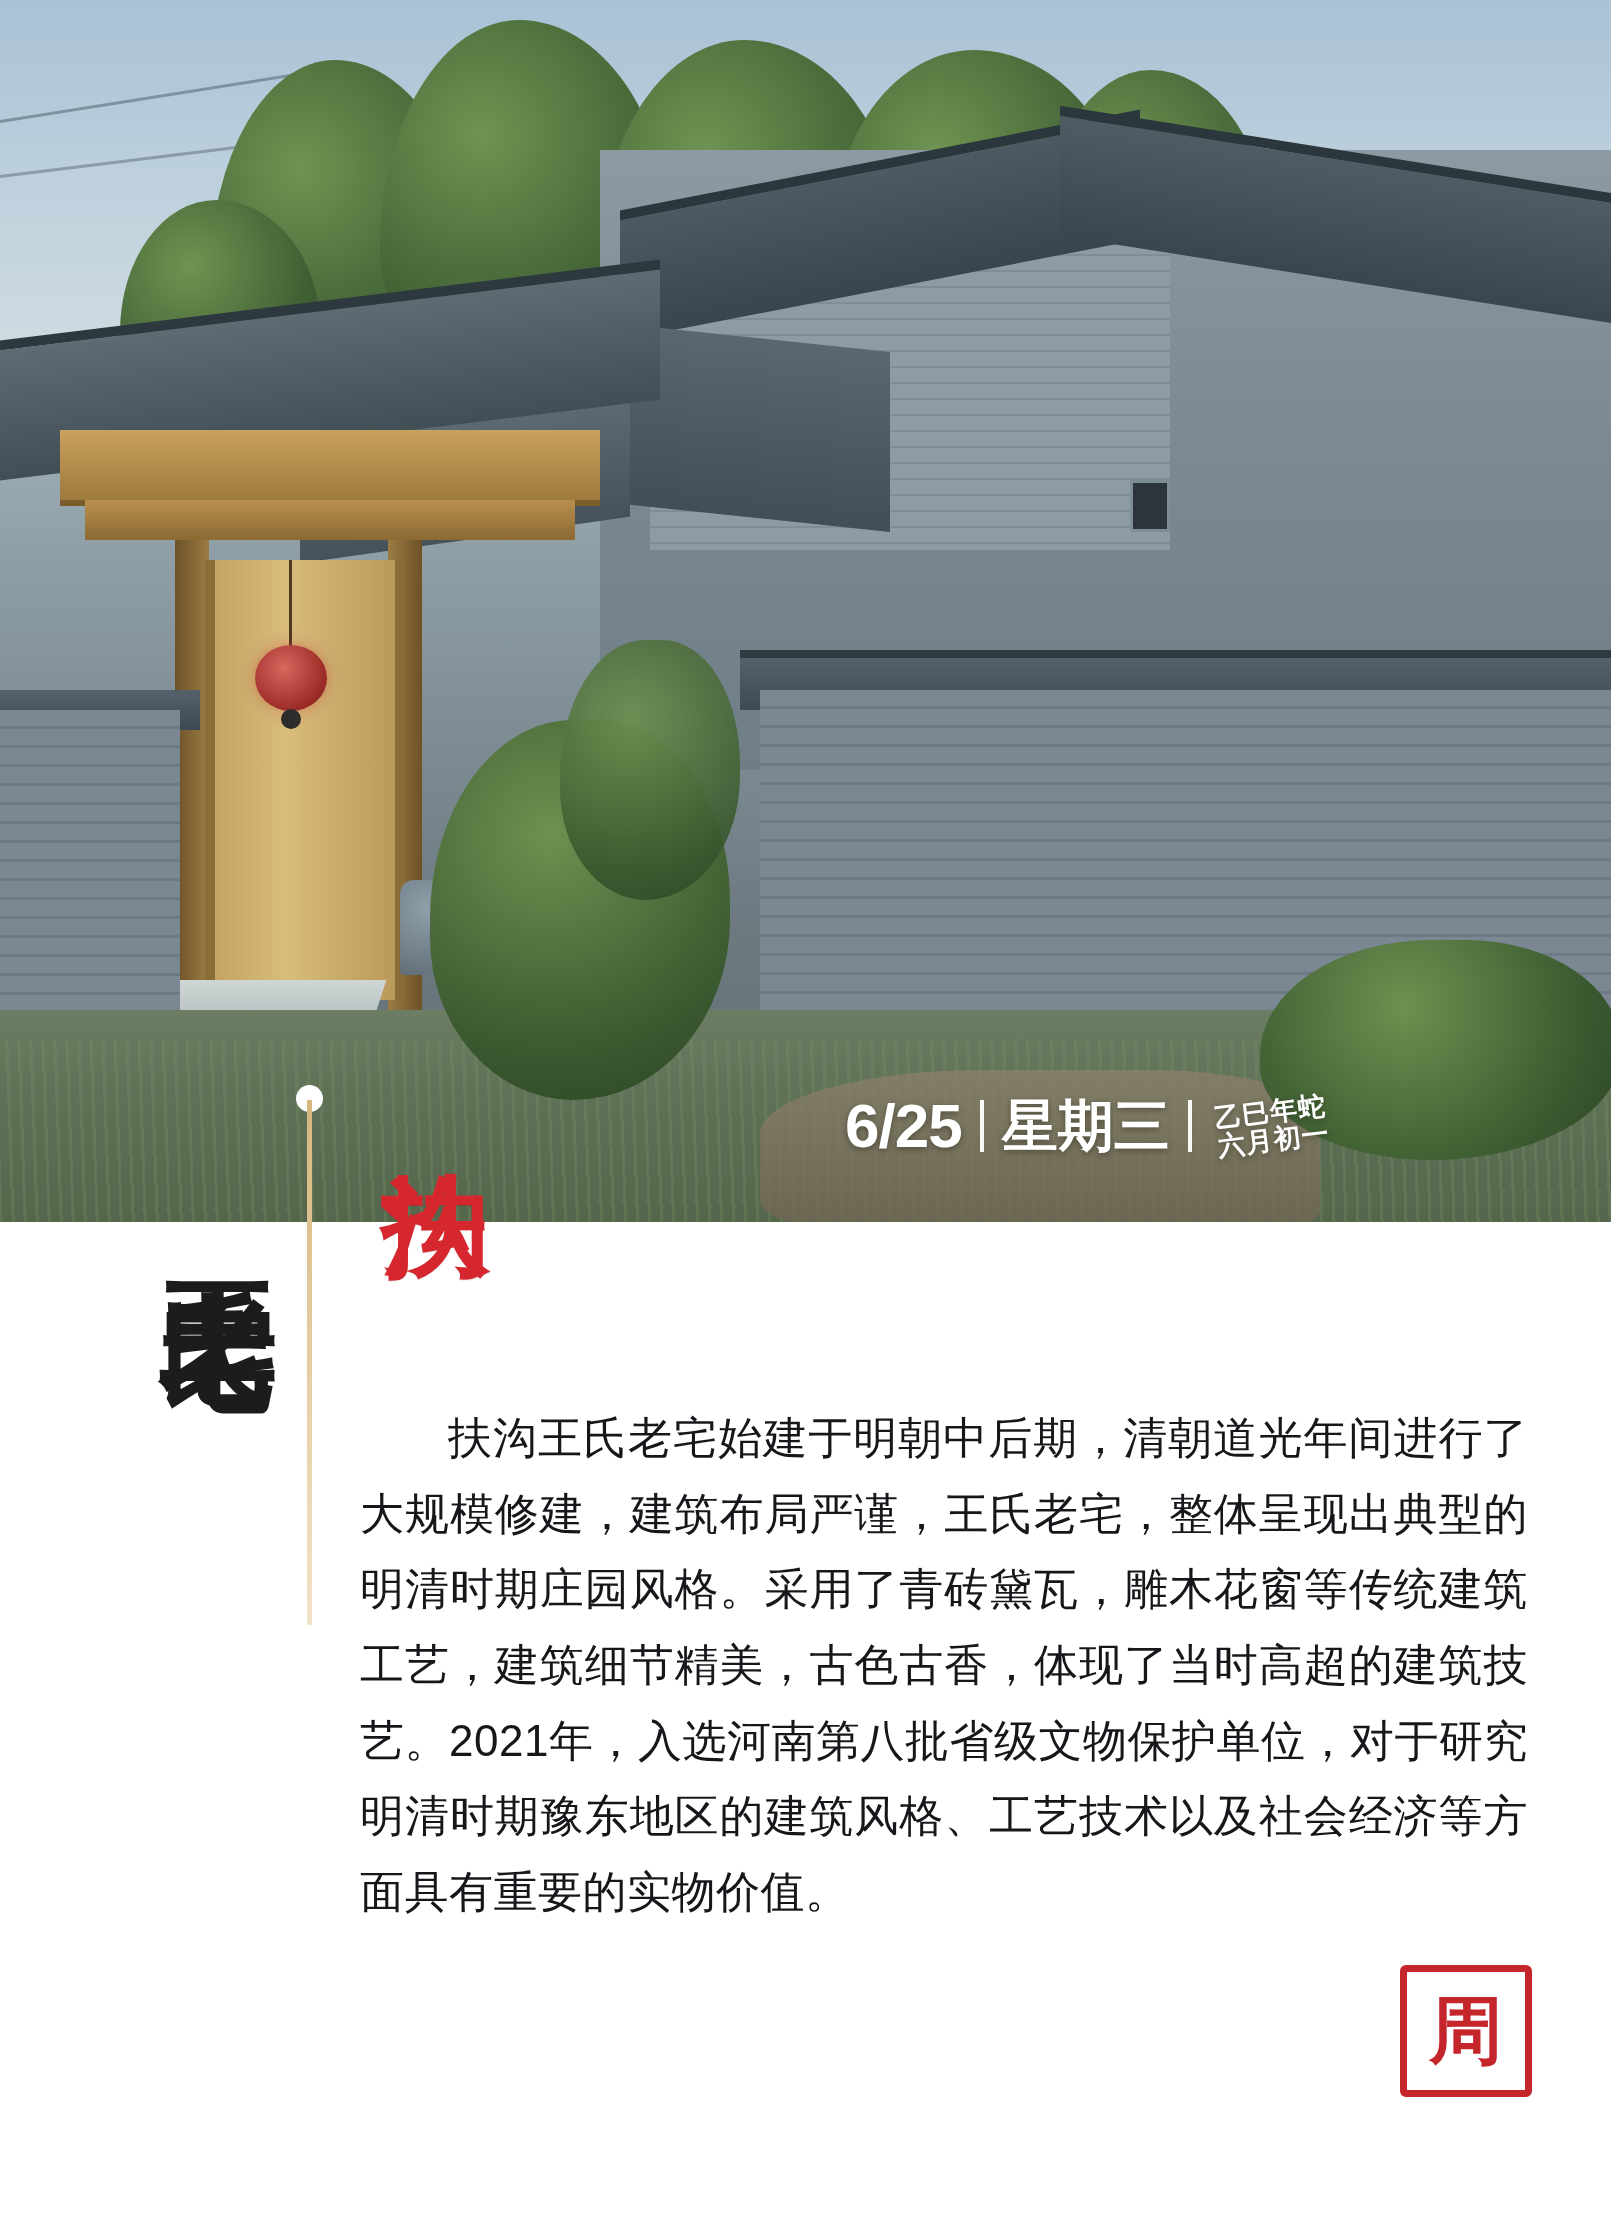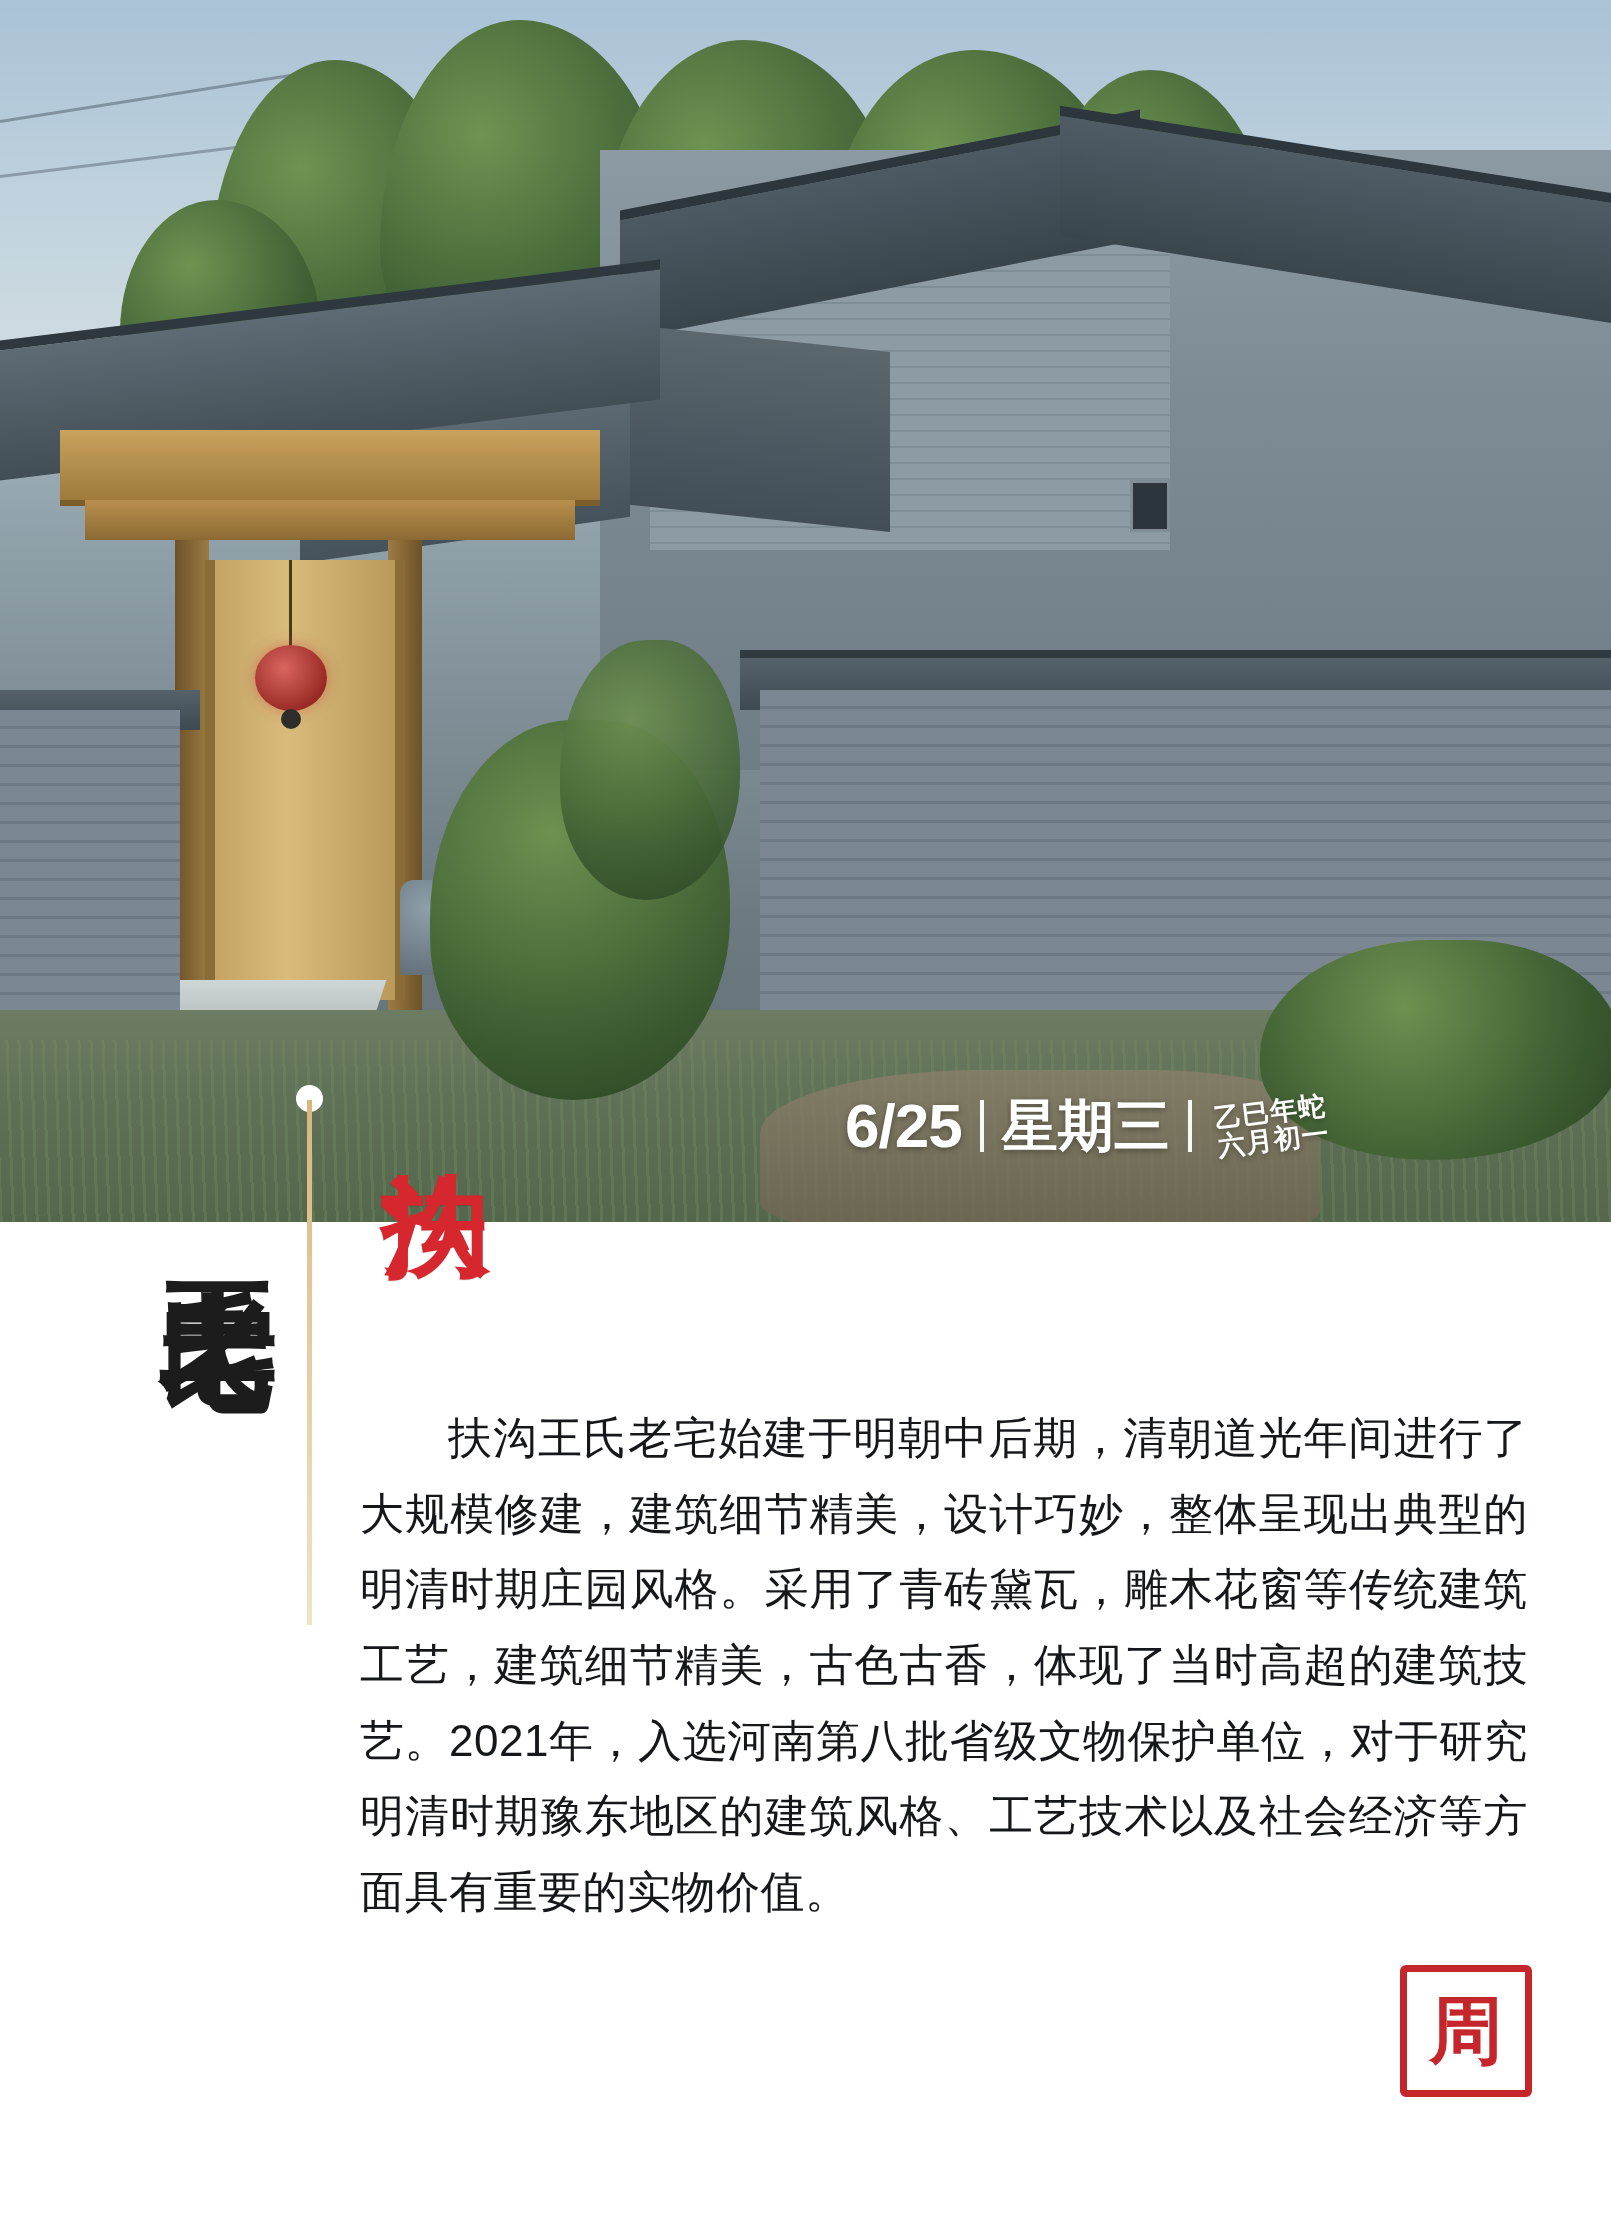--- a/index.html
+++ b/index.html
@@ -452,16 +452,16 @@
         <span>六月初一</span>
       </div>
     </div>
   </div>
 
   <div class="vdot"></div>
   <div class="vline"></div>
   <div class="vtitle">王氏老宅</div>
   <div class="place">扶沟</div>
 
-  <div class="bodytext">扶沟王氏老宅始建于明朝中后期，清朝道光年间进行了大规模修建，建筑细节精美，设计巧妙，整体呈现出典型的明清时期庄园风格。采用了青砖黛瓦，雕木花窗等传统建筑工艺，建筑细节精美，古色古香，体现了当时高超的建筑技艺。2021年，入选河南第八批省级文物保护单位，对于研究明清时期豫东地区的建筑风格、工艺技术以及社会经济等方面具有重要的实物价值。</div>
+  <div class="bodytext">扶沟王氏老宅始建于明朝中后期，清朝道光年间进行了大规模修建，建筑布局严谨，王氏老宅，整体呈现出典型的明清时期庄园风格。采用了青砖黛瓦，雕木花窗等传统建筑工艺，建筑细节精美，古色古香，体现了当时高超的建筑技艺。2021年，入选河南第八批省级文物保护单位，对于研究明清时期豫东地区的建筑风格、工艺技术以及社会经济等方面具有重要的实物价值。</div>
 
   <div class="seal">周</div>
 </div>
 
 </body></html>

